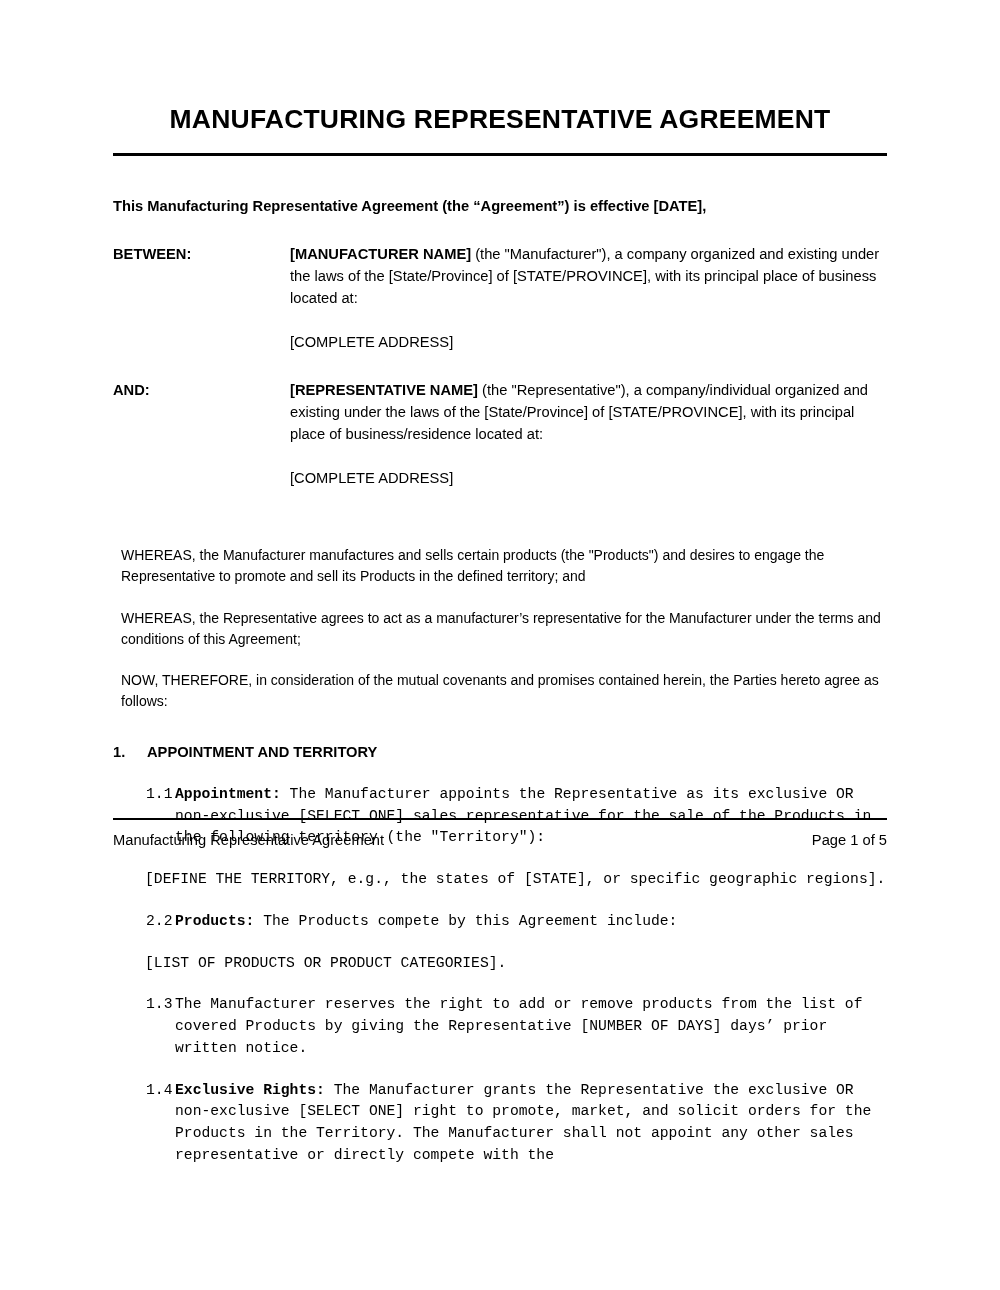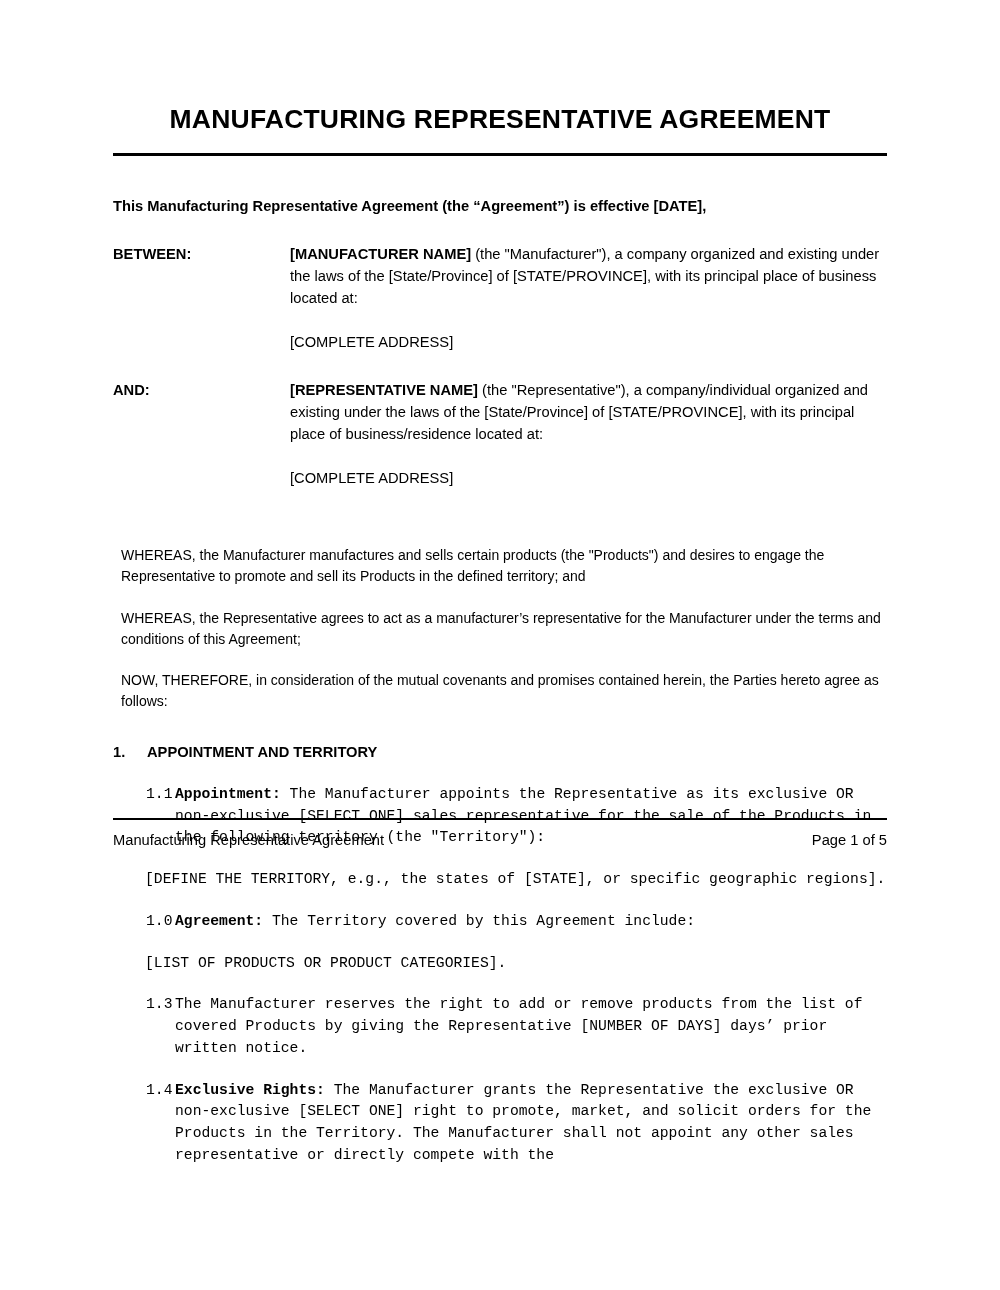--- a/index.html
+++ b/index.html
@@ -169,22 +169,22 @@
     <div class="clauses">
 
       <div class="clause">
         <span class="clause-num">1.1</span>
         <span class="clause-text"><b>Appointment:</b><span> The Manufacturer appoints the Representative as its exclusive OR non-exclusive [SELECT ONE] sales representative for the sale of the Products in the following territory (the "Territory"):</span></span>
       </div>
 
       <div class="plain-line">[DEFINE THE TERRITORY, e.g., the states of [STATE], or specific geographic regions].</div>
 
       <div class="clause">
-        <span class="clause-num">1.0</span>
-        <span class="clause-text"><b>Agreement:</b><span> The Territory covered by this Agreement include:</span></span>
+        <span class="clause-num">2.2</span>
+        <span class="clause-text"><b>Products:</b><span> The Products compete by this Agreement include:</span></span>
       </div>
 
       <div class="plain-line">[LIST OF PRODUCTS OR PRODUCT CATEGORIES].</div>
 
       <div class="clause">
         <span class="clause-num">1.3</span>
         <span class="clause-text"><span>The Manufacturer reserves the right to add or remove products from the list of covered Products by giving the Representative [NUMBER OF DAYS] days’ prior written notice.</span></span>
       </div>
 
       <div class="clause">

